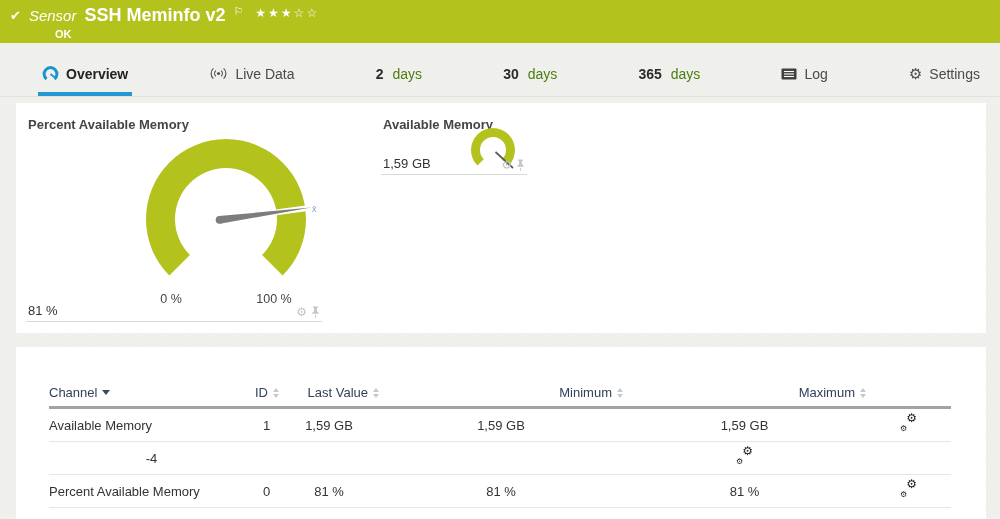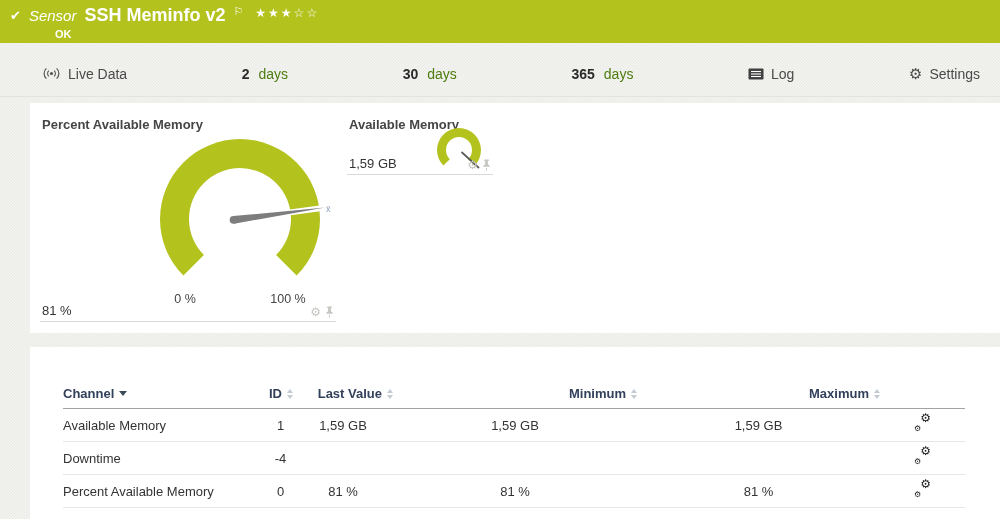--- a/index.html
+++ b/index.html
@@ -31,41 +31,41 @@
             padding:0 16px 0 38px; border-bottom:1px solid #e2e2df; }
   .tab { display:flex; align-items:center; gap:7px; border-bottom:4px solid transparent;
          margin-top:12px; padding:0 4px; cursor:pointer; color:#4a4a4a; font-size:14px; }
   .tab.active { border-bottom-color:#2398d2; color:#222; font-weight:bold; }
   .tab .num { font-weight:bold; color:#2b2b2b; margin-right:2px; }
   .tab .word { color:#4d7c0f; }
   .tab svg { display:block; }
   .tab .glyph { font-size:15px; color:#4a4a4a; }
 
   
-  .panel { background:#fff; margin-left:30px; width:970px; }
+  .panel { background:#fff; margin-left:16px; width:970px;gap:48px; }
   .panel-gauges { margin-top:6px; height:230px; padding:12px 10px; display:flex; flex:0 0 auto; }
   .panel-table  { margin-top:14px; flex:1 1 auto; padding:32px 35px 0 33px; }
 
   
   .gauge-cell { position:relative; border-bottom:1px solid #d9d9d6; }
   .gc-primary { width:296px; height:207px; }
   .gc-secondary { width:146px; height:60px; margin-left:11px; }
   .g-title { position:absolute; top:2px; left:2px; font-weight:bold; color:#454545; font-size:13px; }
   .g-value { position:absolute; bottom:3px; left:2px; font-size:13px; color:#333; }
   .g-icons { position:absolute; bottom:3px; right:2px; display:flex; align-items:center; gap:4px; }
   .g-icons .gear-glyph { font-size:12px; color:#c6c6c3; line-height:1; }
   .g-scale { position:absolute; top:177px; width:50px; text-align:center; font-size:12.5px; color:#444; }
   .g-scale.min { left:120px; } .g-scale.max { left:223px; }
   .g-svg { position:absolute; top:0; left:0; }
   .gc-secondary .g-svg { top:0; left:0; }
 
   
   .trow { display:grid; grid-template-columns:205px 25px 100px 244px 243px 1fr;
           align-items:center; height:33px; border-bottom:1px solid #e6e6e3; }
-  .trow.thead { height:30px; border-bottom:1px solid #a3a3a3; color:#32405a; font-weight:bold; }
+  .trow.thead { height:30px; border-bottom:3px solid #a3a3a3; color:#32405a; font-weight:normal; }
   .c-id,.c-last,.c-min,.c-max,.c-tools { text-align:center; }
   .hcell { display:inline-flex; align-items:center; gap:5px; }
   .c-id .hcell,.c-last .hcell,.c-min .hcell,.c-max .hcell { justify-content:flex-end; width:100%; }
   .sort-arrows { display:inline-flex; flex-direction:column; gap:2px; }
   .tri-up   { width:0; height:0; border-left:3.5px solid transparent; border-right:3.5px solid transparent; border-bottom:4px solid #c3cad2; }
   .tri-down { width:0; height:0; border-left:3.5px solid transparent; border-right:3.5px solid transparent; border-top:4px solid #c3cad2; }
   .tri-down.dark { border-top-color:#3c4a5a; border-left-width:4px; border-right-width:4px; border-top-width:5px; }
   .tool-gears { position:relative; display:inline-block; width:17px; height:17px; cursor:pointer; }
   .tool-gears .g1 { position:absolute; right:0; top:-3px; font-size:12px; color:#1d1d1d; line-height:1; }
   .tool-gears .g2 { position:absolute; left:0; bottom:-1px; font-size:8px; color:#1d1d1d; line-height:1; }
@@ -80,20 +80,27 @@
       <span class="sh-check">✔</span>
       <span class="sh-kind">Sensor</span>
       <span class="sh-title">SSH Meminfo v2</span>
       <span class="sh-flag">⚐</span>
       <span class="sh-stars">★★★☆☆</span>
     </div>
     <div class="sh-status">OK</div>
   </div>
 
   <div class="tabbar">
+    <div class="tab active">
+      <svg width="17" height="16" viewBox="0 0 16 16">
+        <path d="M4 13 A 6.4 6.4 0 1 1 12 13" stroke="#1b93cd" stroke-width="3" fill="none"></path>
+        <line x1="8" y1="8" x2="12.2" y2="11.4" stroke="#1b93cd" stroke-width="1.8"></line>
+      </svg>
+      <span>Overview</span>
+    </div>
     <div class="tab">
       <svg width="19" height="13" viewBox="0 0 19 13">
         <circle cx="9.5" cy="6.5" r="1.6" fill="#555"></circle>
         <path d="M6.8 3.6 A 4.2 4.2 0 0 0 6.8 9.4" stroke="#555" stroke-width="1.2" fill="none"></path>
         <path d="M4.4 1.4 A 6.8 6.8 0 0 0 4.4 11.6" stroke="#555" stroke-width="1.2" fill="none"></path>
         <path d="M12.2 3.6 A 4.2 4.2 0 0 1 12.2 9.4" stroke="#555" stroke-width="1.2" fill="none"></path>
         <path d="M14.6 1.4 A 6.8 6.8 0 0 1 14.6 11.6" stroke="#555" stroke-width="1.2" fill="none"></path>
       </svg>
       <span>Live Data</span>
     </div>
@@ -208,21 +215,20 @@
       <div class="c-last">1,59 GB</div>
       <div class="c-min">1,59 GB</div>
       <div class="c-max">1,59 GB</div>
       <div class="c-tools"><span class="tool-gears">
         <span class="g1">⚙</span>
         <span class="g2">⚙</span>
       </span></div>
     </div>
 
     <div class="trow">
-      <div class="c-channel">Downtime</div>
       <div class="c-id">-4</div>
       <div class="c-last"></div>
       <div class="c-min"></div>
       <div class="c-max"></div>
       <div class="c-tools"><span class="tool-gears">
         <span class="g1">⚙</span>
         <span class="g2">⚙</span>
       </span></div>
     </div>
 

